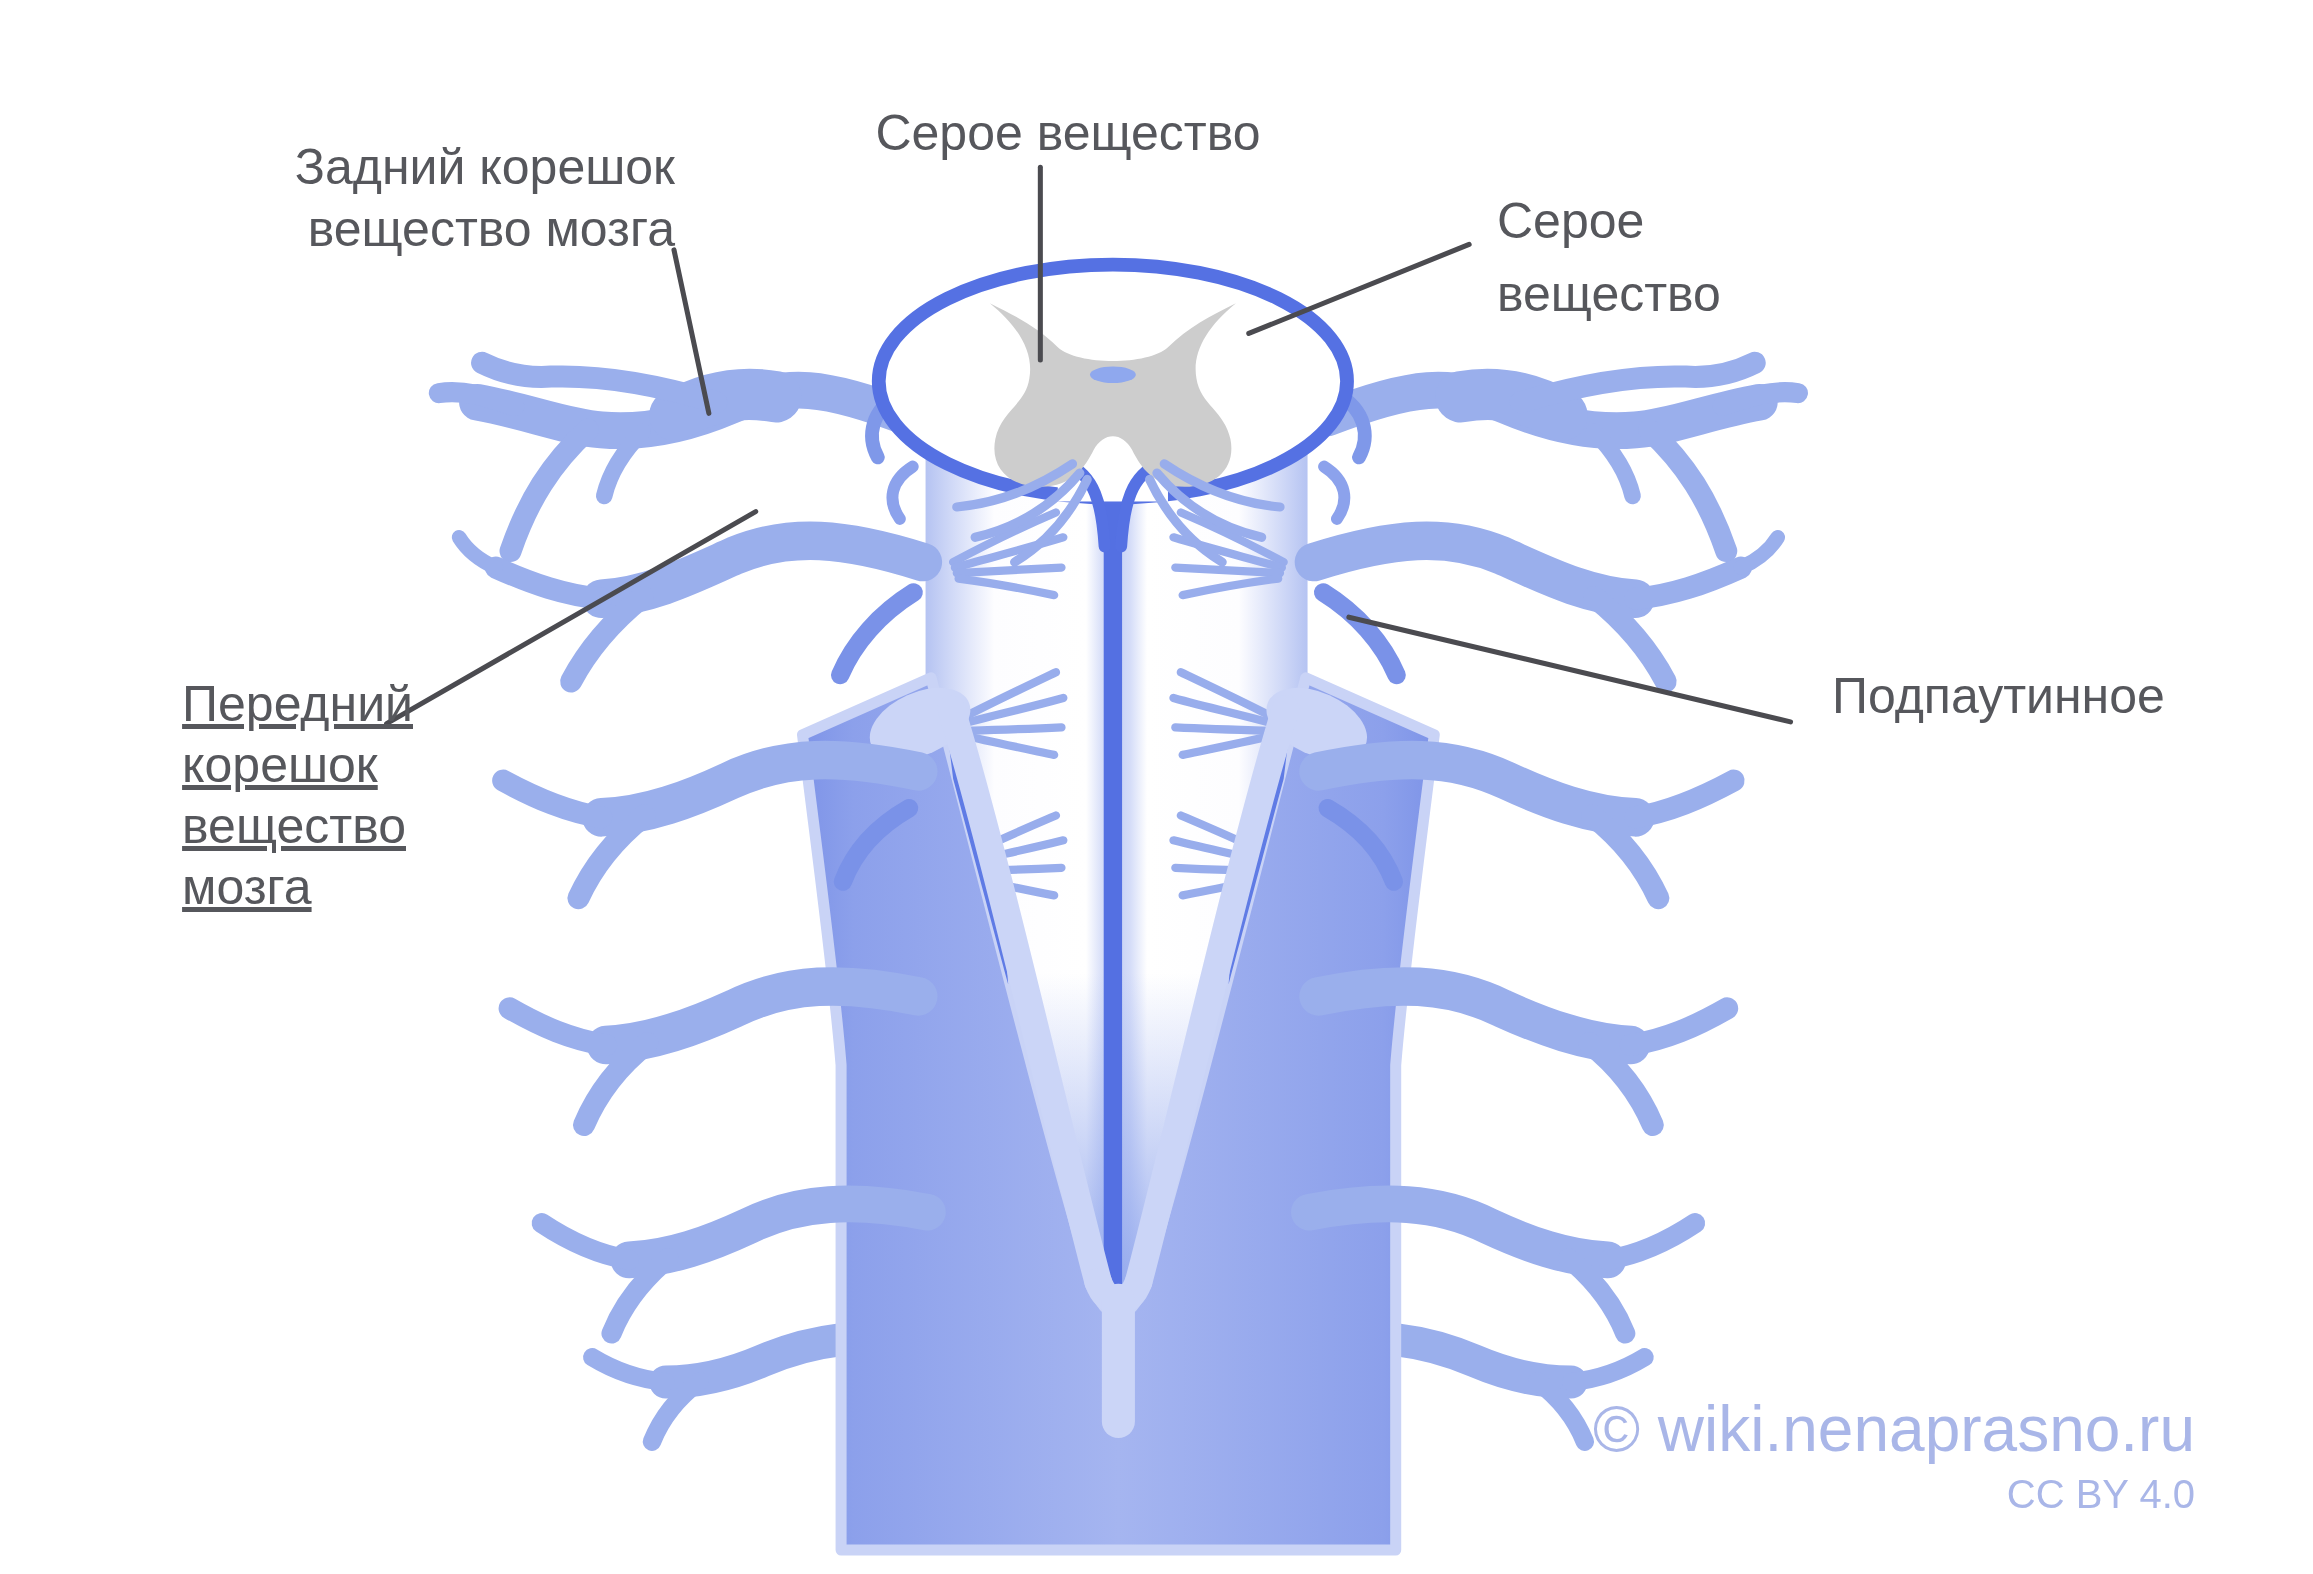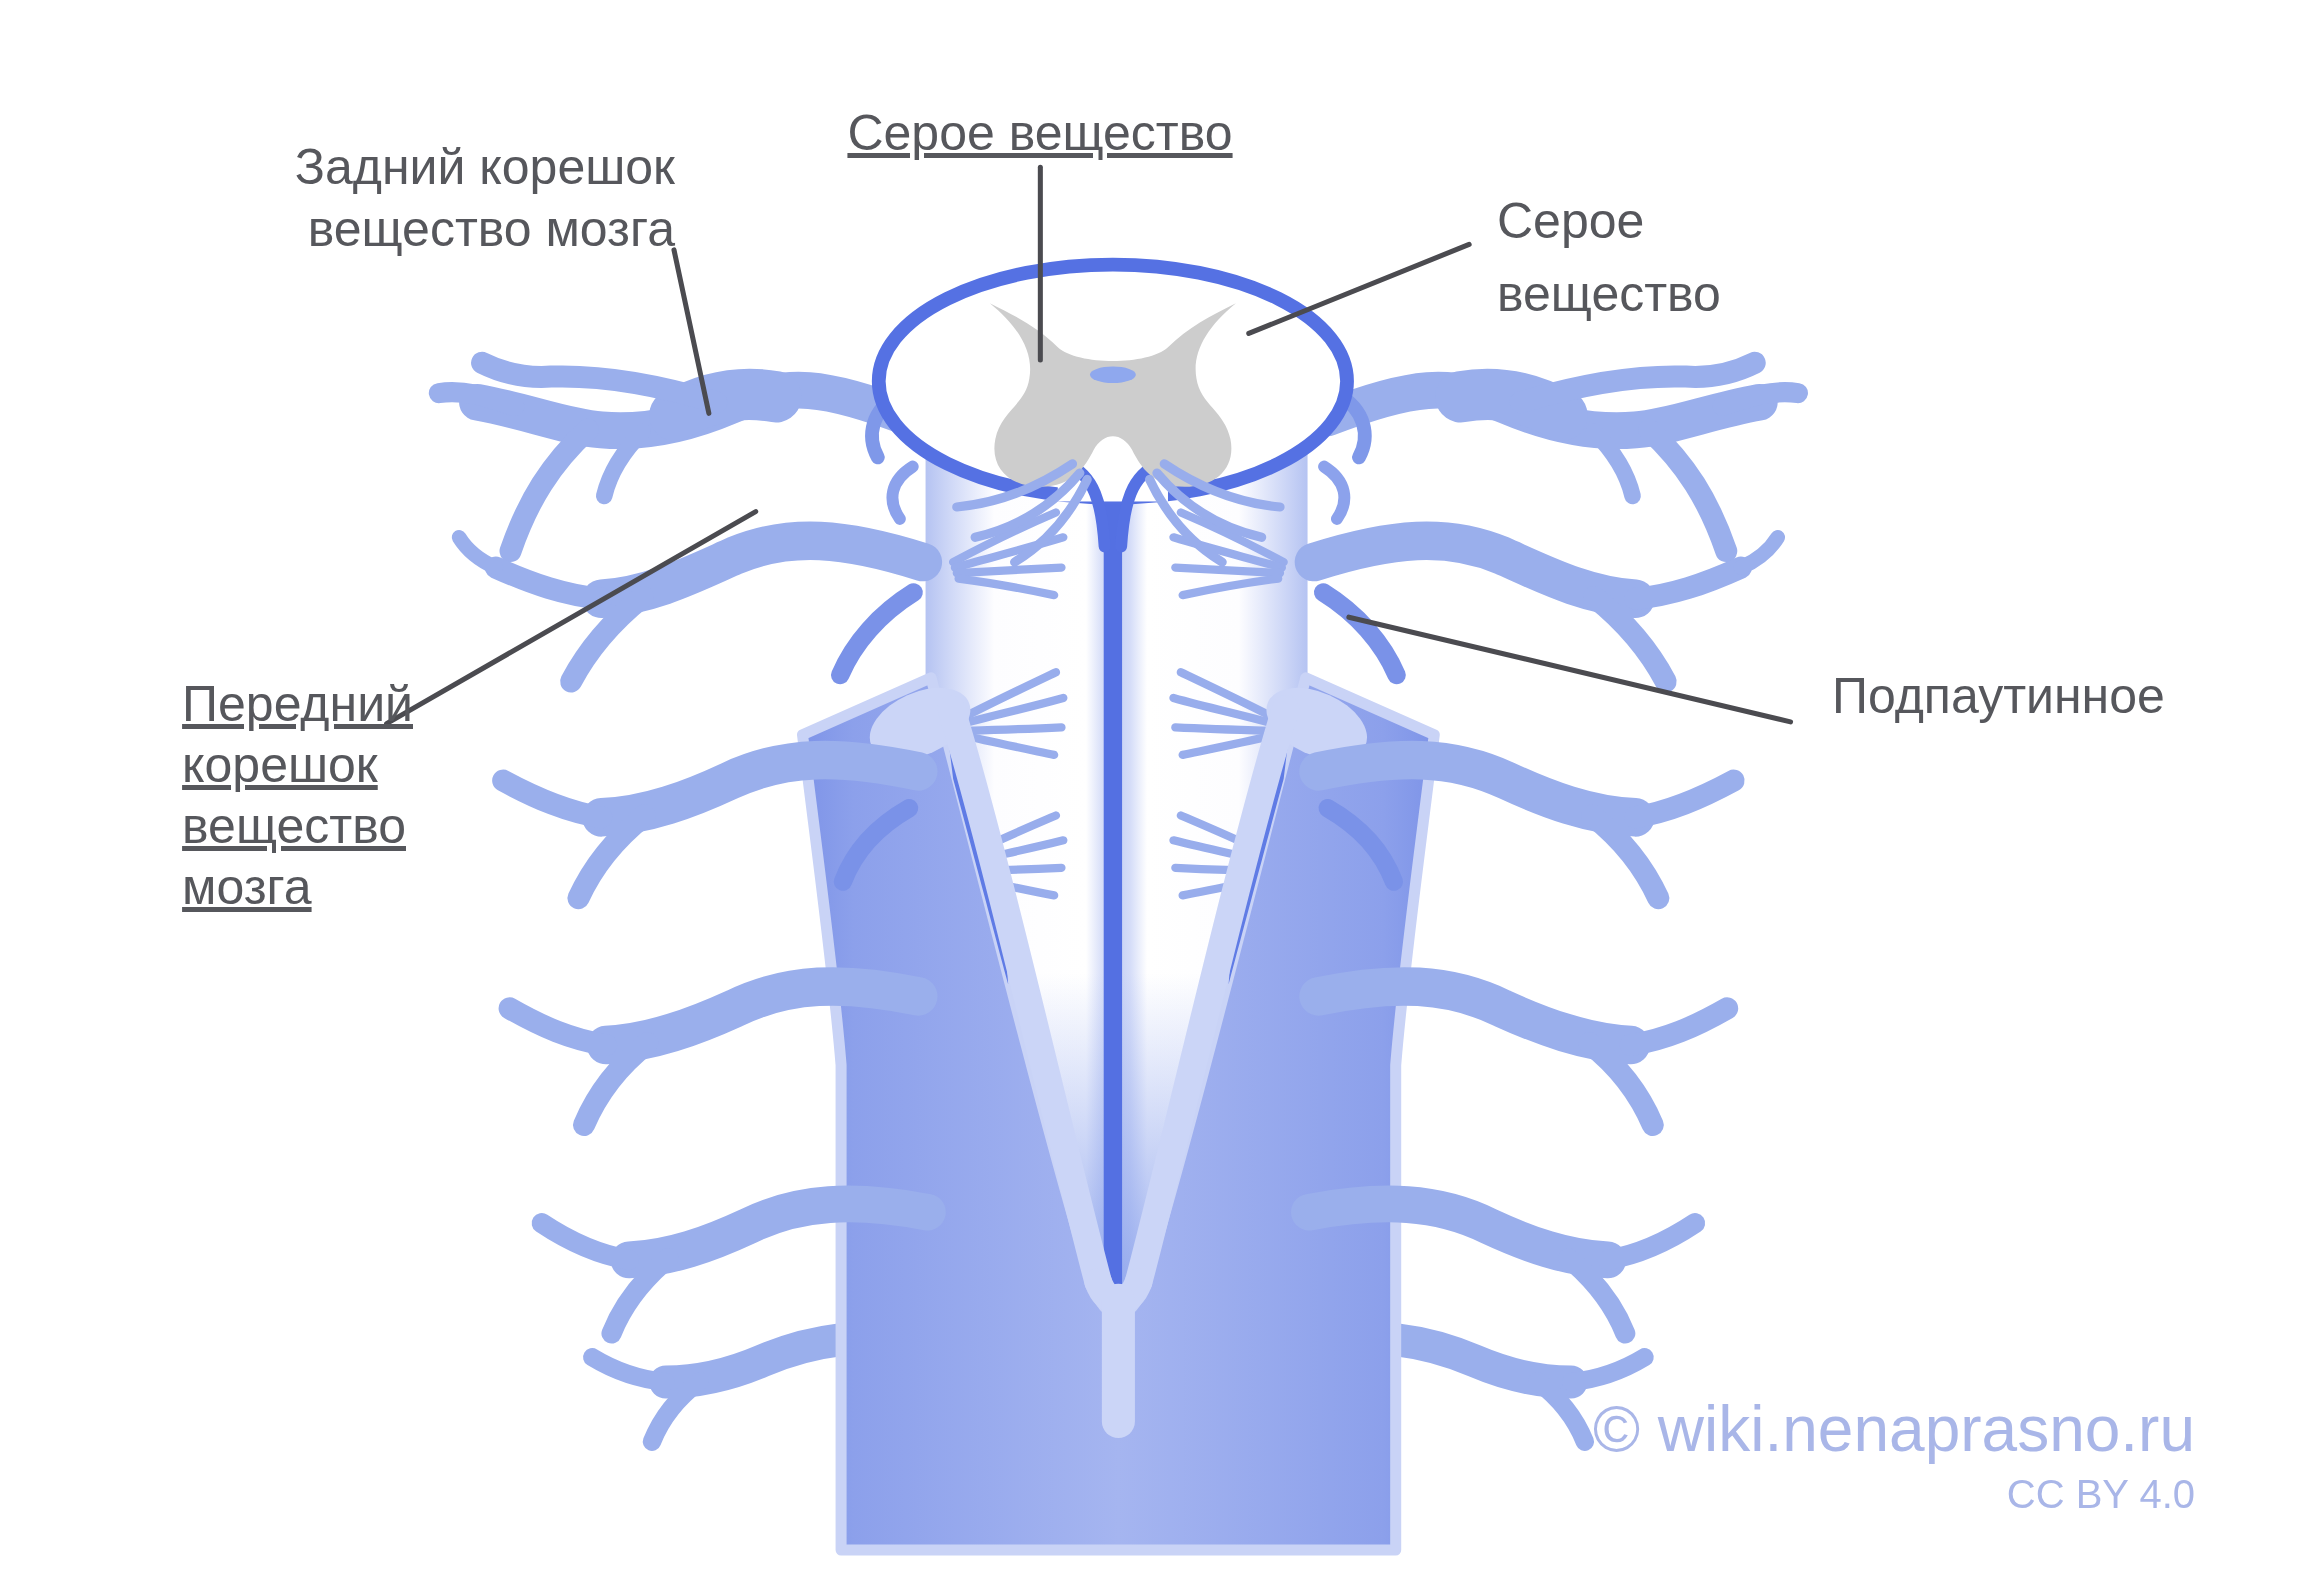--- a/index.html
+++ b/index.html
@@ -12,21 +12,21 @@
   }
   .stage svg { position:absolute; left:0; top:0; }
   .label {
     position:absolute;
     color:#56575C;
     font-size:50px;
     line-height:61px;
     white-space:nowrap;
   }
   .label span { display:block; }
-  #lbl-gray   { left:1040px; top:103px; transform:translateX(-50%);text-decoration:underline; }
+  #lbl-gray   { left:1068px; top:103px; transform:translateX(-50%); }
   #lbl-dorsal { right:1638px; top:136px; text-align:right; line-height:62px; }
   #lbl-white  { left:1497px; top:185px; line-height:73px; }
   #lbl-ventral{ right:1900px; top:674px; text-align:left; line-height:61px;text-decoration:underline; }
   #lbl-sub    { left:1832px; top:665px; line-height:62px; }
   #watermark  { position:absolute; right:118px; top:1400px; text-align:right; color:#A9B6E8; }
   #watermark .credit  { font-size:64px; line-height:59px; }
   #watermark .license { font-size:40px; line-height:57px; margin-top:7.3px; }
 </style>
 </head>
 <body>

